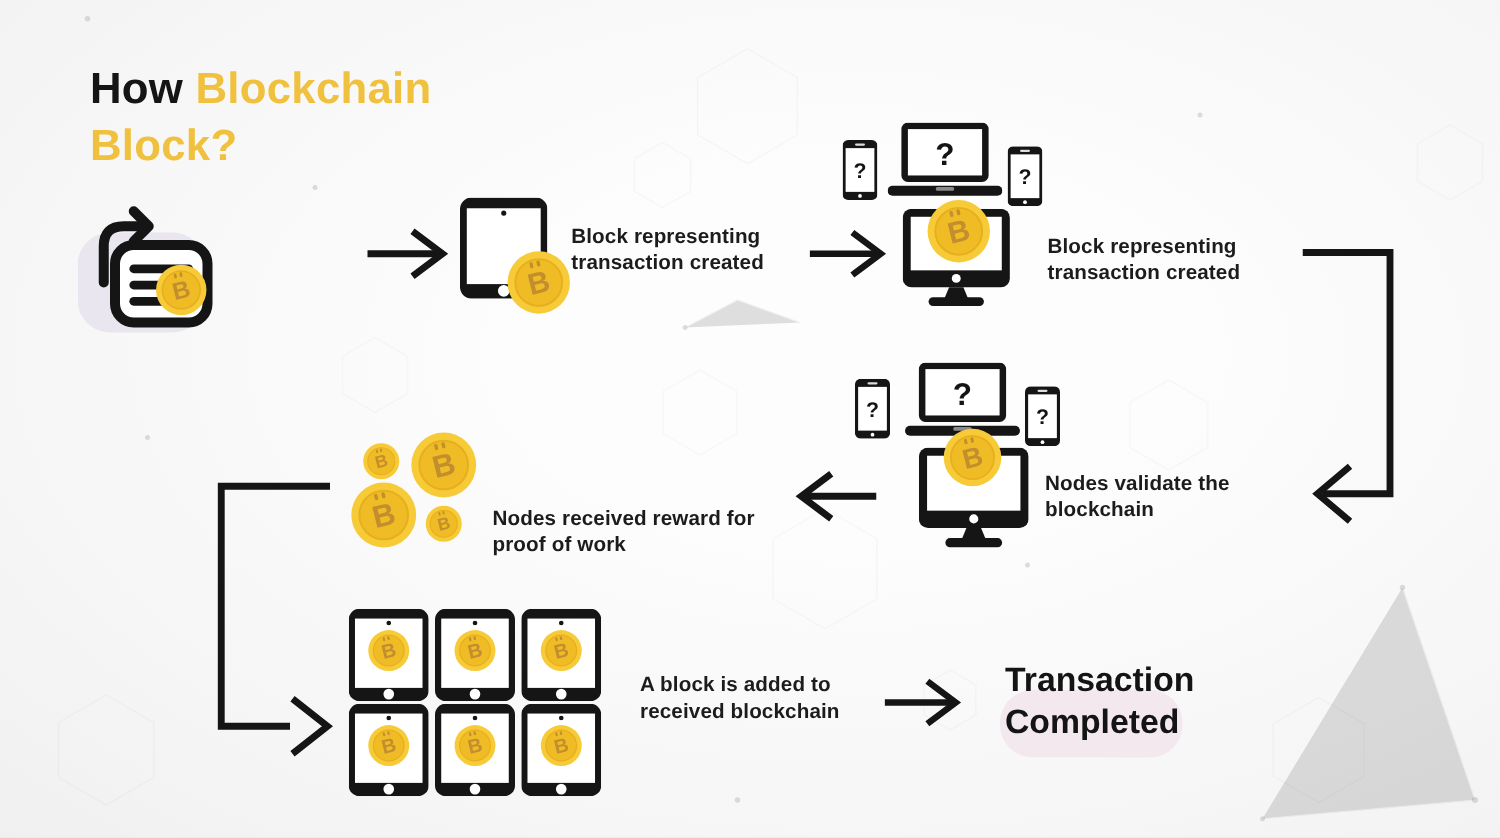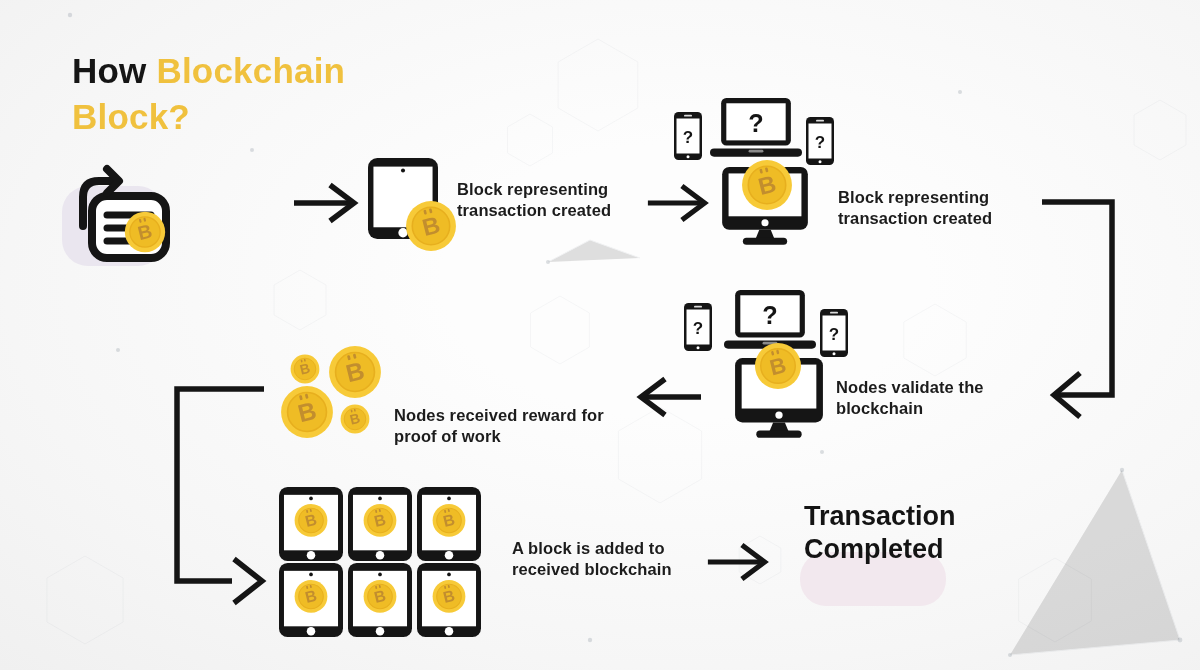--- a/index.html
+++ b/index.html
@@ -243,15 +243,15 @@
       </svg>
   </div>
   <div class="abs step-label" style="left:512px;top:538px;width:200px;">A block is added to received blockchain</div>
 
   <svg class="abs" style="left:706px;top:540px;width:68px;height:44px" viewBox="0 0 72 44">
     <line x1="2" y1="22" x2="58" y2="22" class="connector" stroke-width="6"></line>
     <polyline points="38,4 62,22 38,40" class="connector" stroke-width="6"></polyline>
   </svg>
 
   <div class="abs blob pink" style="left:800px;top:552px;width:146px;height:54px;"></div>
-  <div class="abs big-label" style="left:804px;top:500px;width:170px;">Transaction Completed</div>
+  <div class="abs big-label" style="left:804px;top:528px;width:170px;">Transaction Completed</div>
 
 </div>
 
 </body></html>

